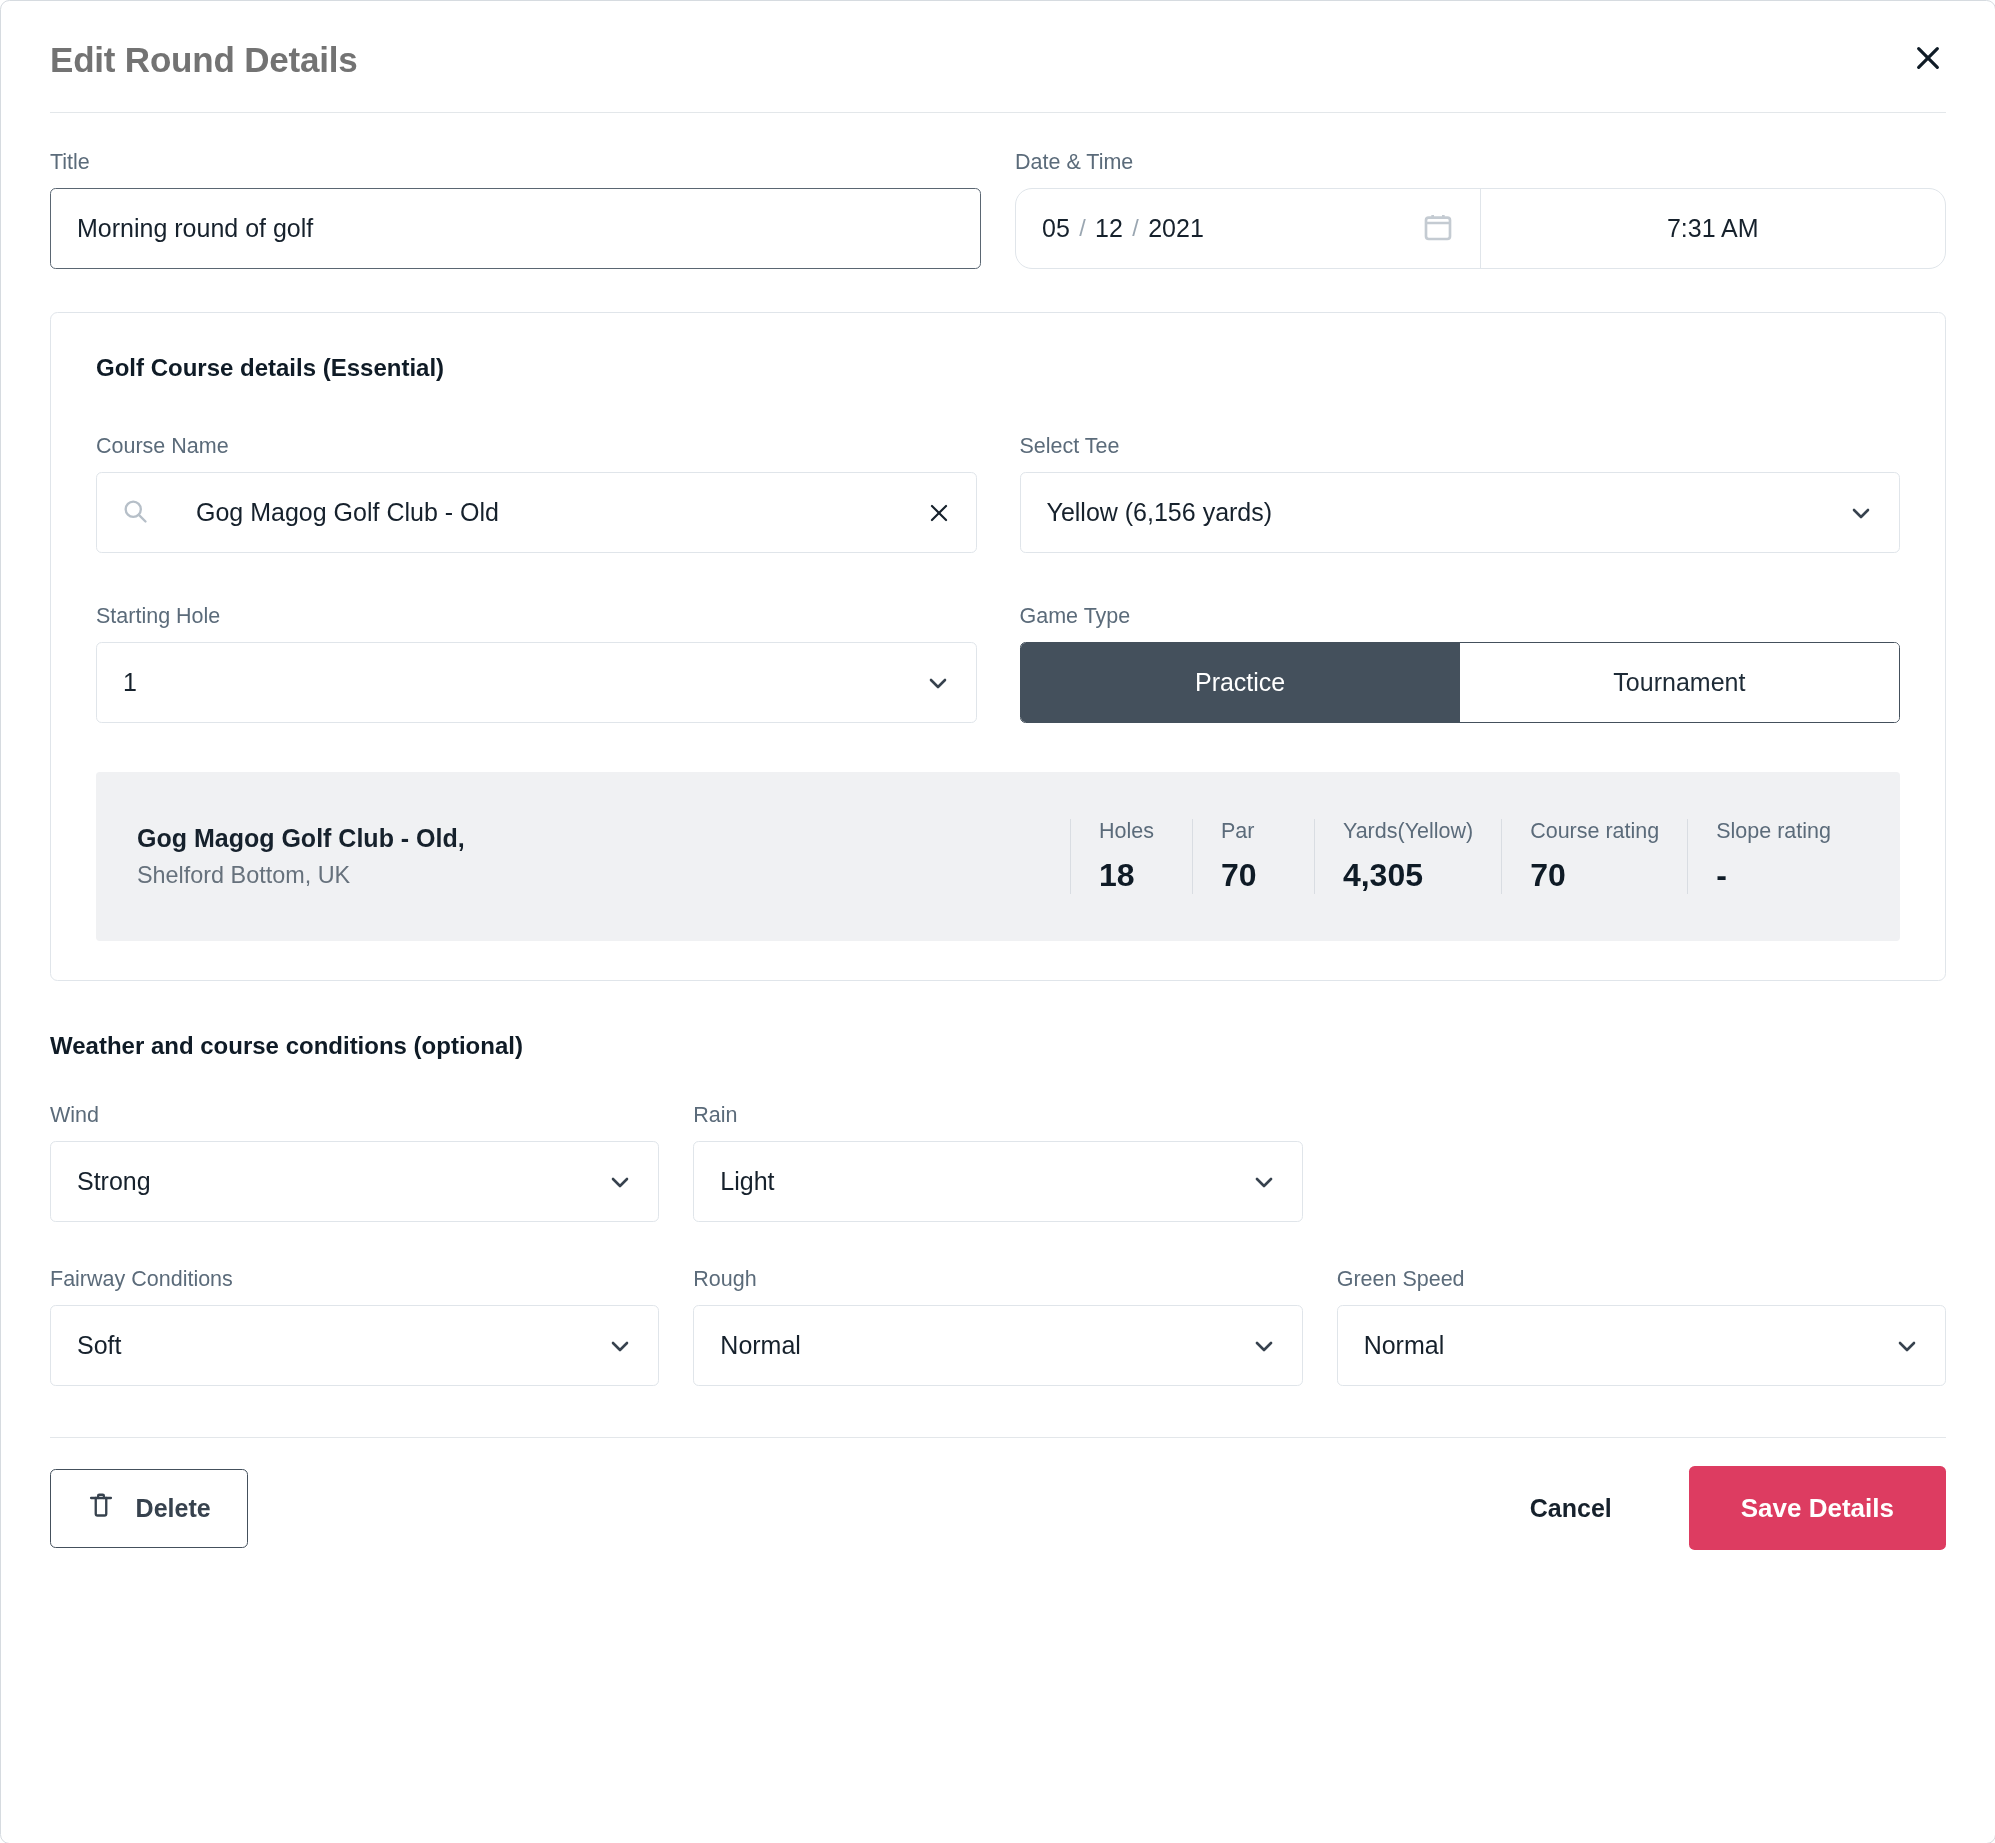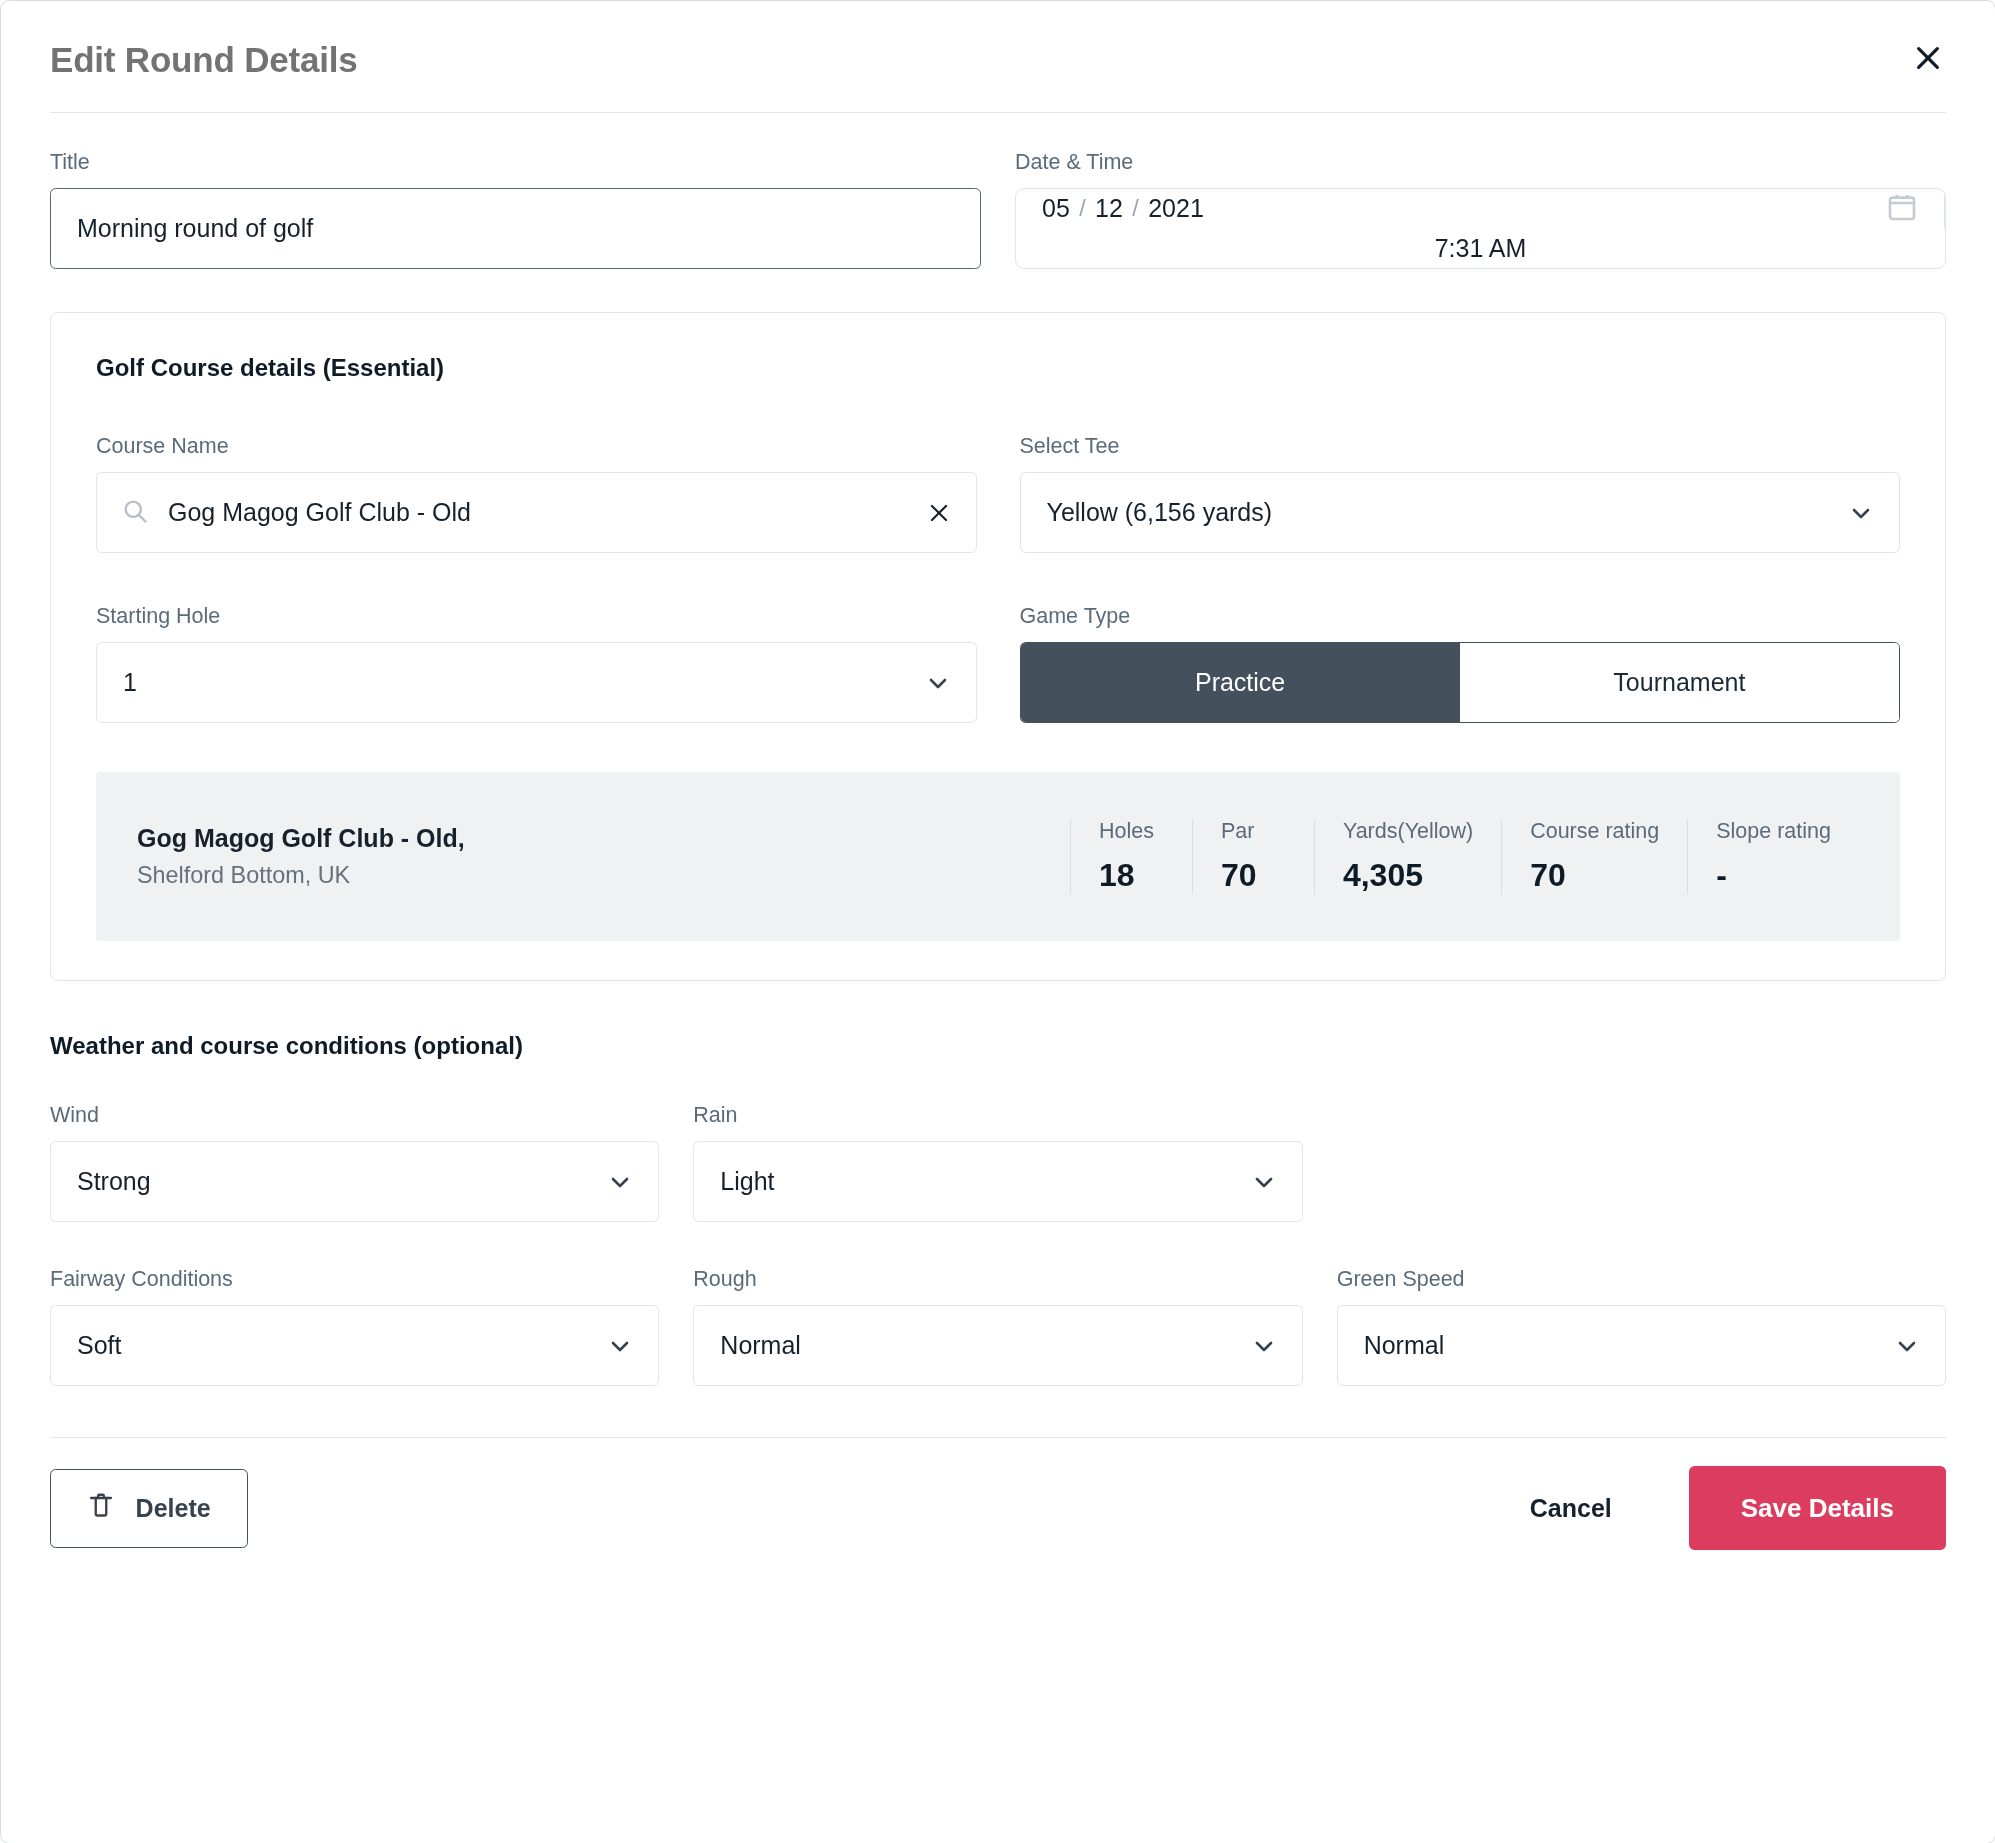--- a/index.html
+++ b/index.html
@@ -90,24 +90,23 @@
   .top-row {
     display: flex;
     gap: 34px;
     padding-top: 37px;
   }
   .top-col { flex: 1 1 0; min-width: 0; }
 
   .datetime-wrap {
     display: flex;
     border: 1.9px solid #e0e5ea;
-    border-radius: 9px;
+    border-radius: 17px;
     height: 81px;
     overflow: hidden;
-    flex-direction: column;
   }
   .date-part {
     flex: 0 0 50%;
     display: flex;
     align-items: center;
     padding: 0 26px;
     border-right: 1.9px solid #e0e5ea;
   }
   .date-seg {
     font-size: 25px;
@@ -150,20 +149,21 @@
   .card-col { flex: 1 1 0; min-width: 0; }
 
   .search-input-box {
     display: flex;
     align-items: center;
     border: 1.9px solid #e0e5ea;
     border-radius: 5.6px;
     height: 81px;
     padding: 0 24px;
     background: #fff;
+    gap: 28px;
   }
   .search-val {
     font-size: 25px;
     color: #16212c;
     flex: 1;
     margin-left: 19px;
   }
   .clear-x {
     width: 26px; height: 26px;
     cursor: pointer;

